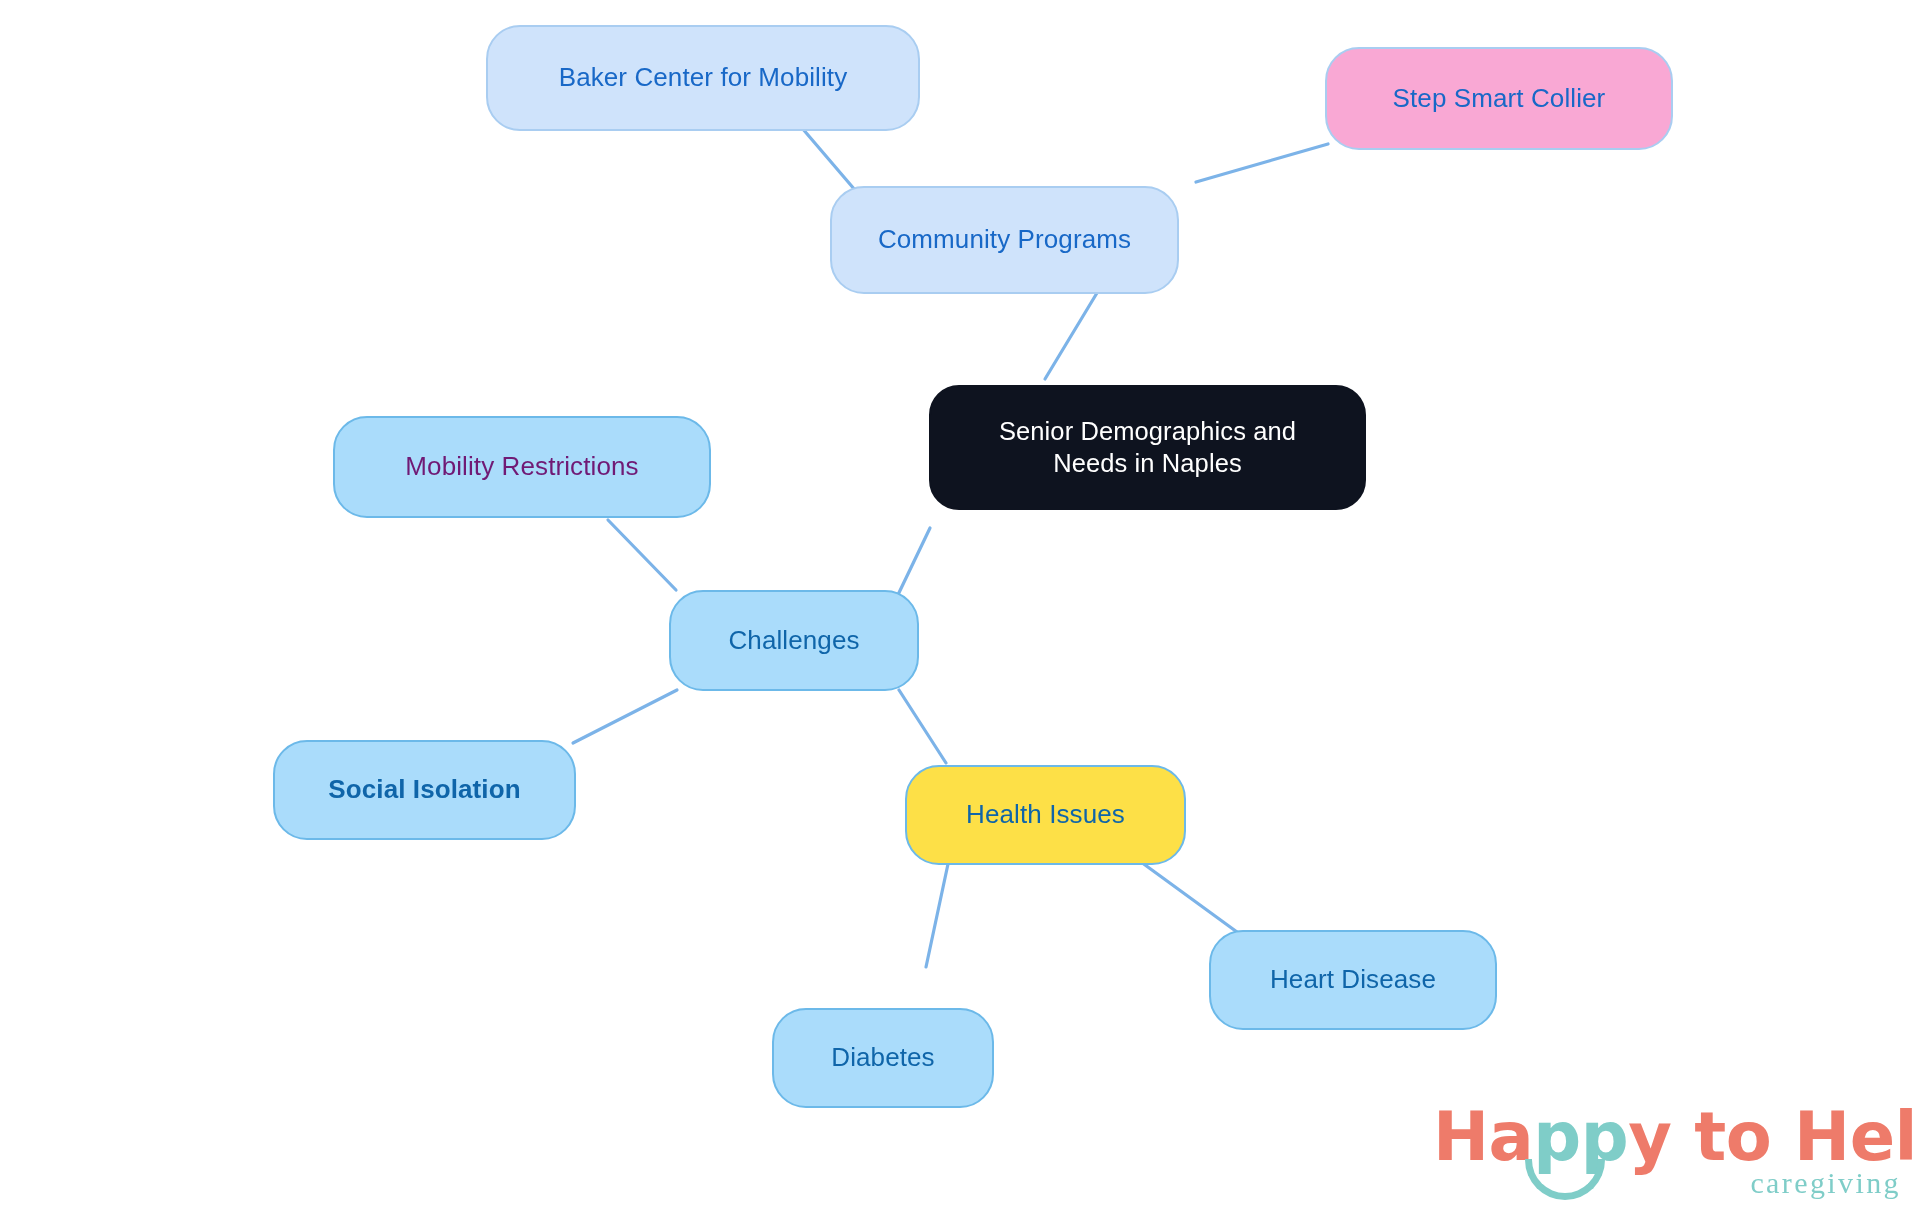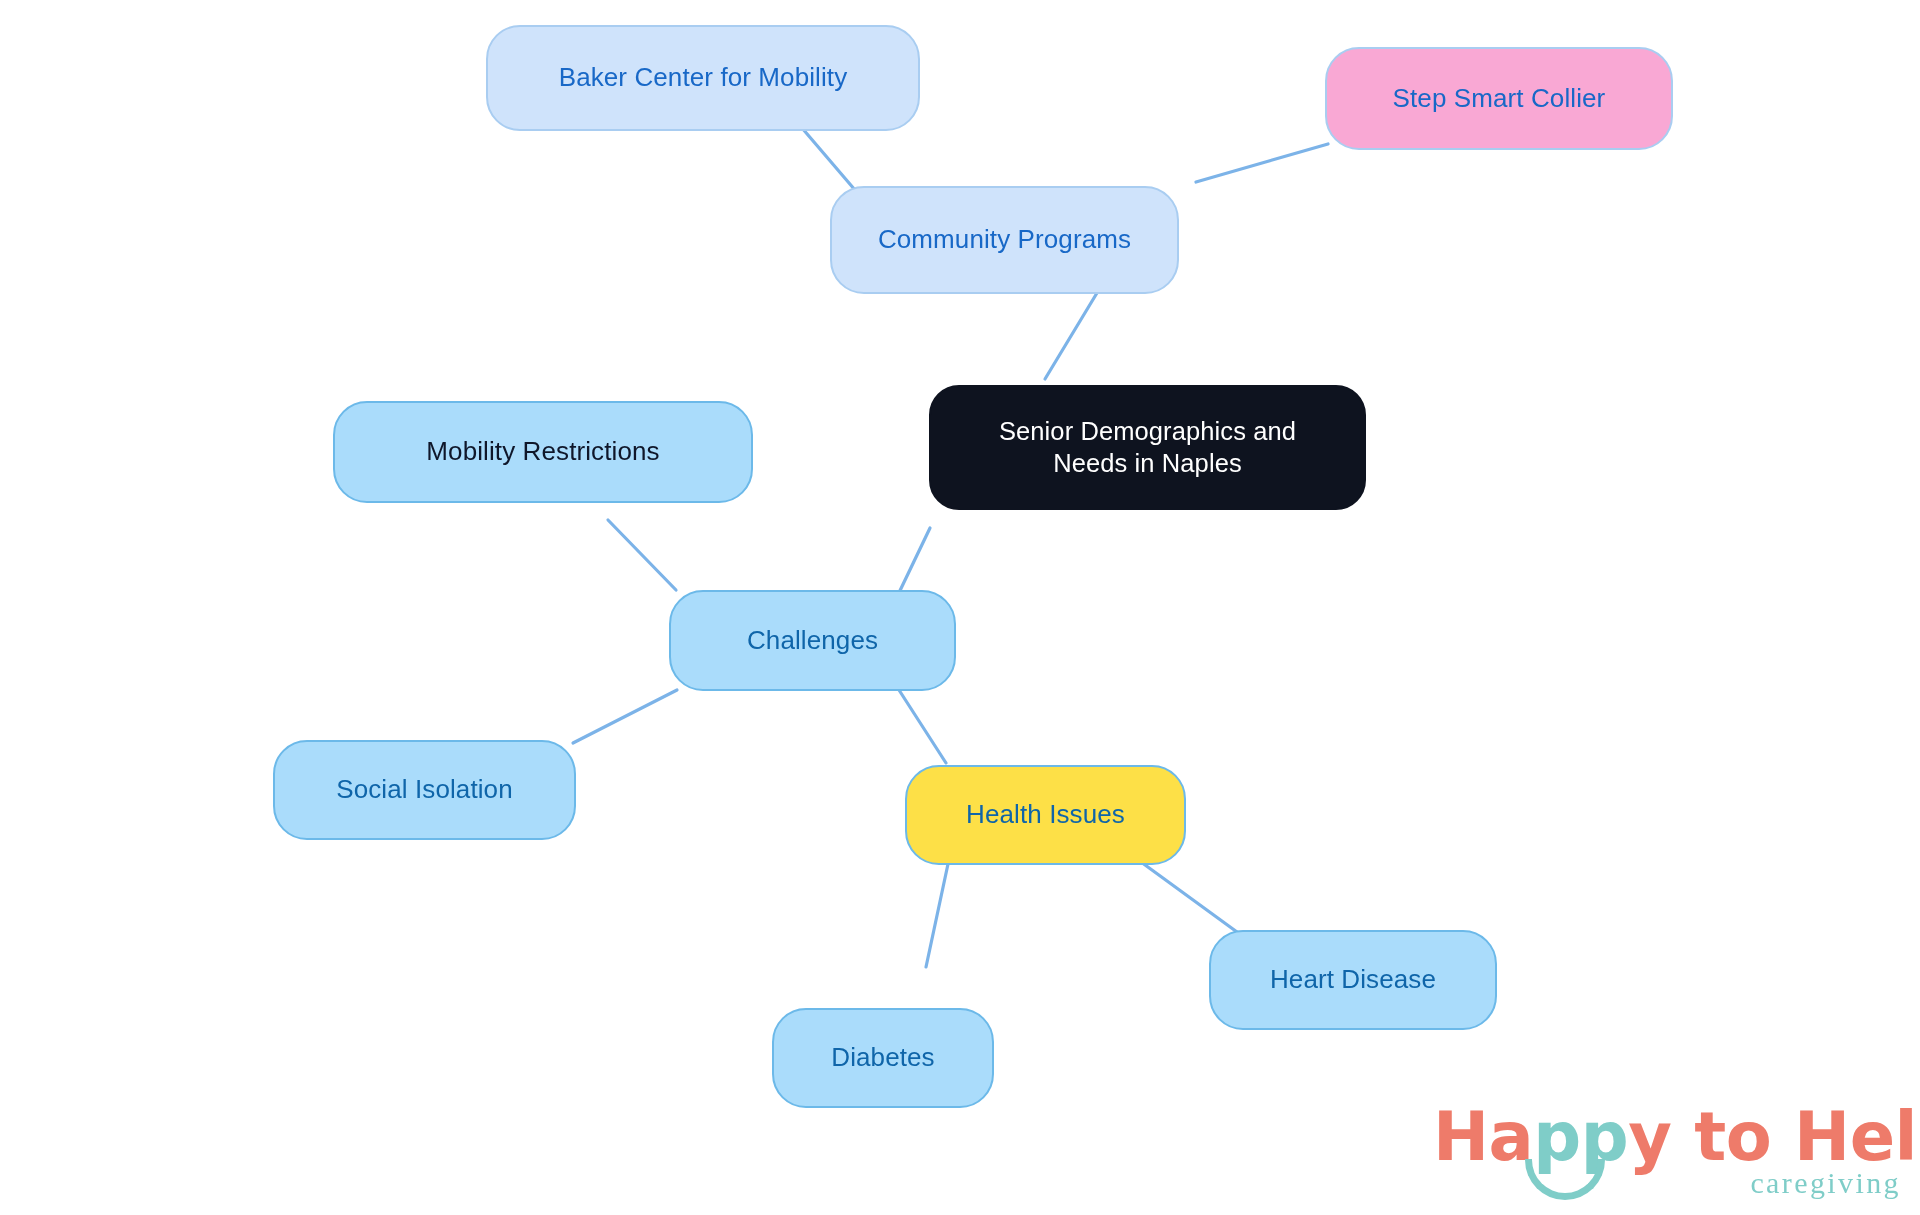--- a/index.html
+++ b/index.html
@@ -102,23 +102,23 @@
       <line x1="948" y1="864" x2="926" y2="967" stroke="#7cb3e8" stroke-width="3.2" stroke-linecap="round"></line>
       <line x1="1141" y1="862" x2="1237" y2="932" stroke="#7cb3e8" stroke-width="3.2" stroke-linecap="round"></line>
     </svg>
 
   <div id="node-layer">
       <div class="node n-root" style="left: 929px; top: 385px; width: 437px; height: 125px; background: rgb(14, 19, 31); border-color: rgb(14, 19, 31); color: rgb(255, 255, 255);">Senior Demographics and
 Needs in Naples</div>
       <div class="node n-a" style="left: 830px; top: 186px; width: 349px; height: 108px; background: rgb(207, 227, 251); border-color: rgb(169, 205, 241); color: rgb(24, 104, 199);">Community Programs</div>
       <div class="node n-a" style="left: 486px; top: 25px; width: 434px; height: 106px; background: rgb(207, 227, 251); border-color: rgb(169, 205, 241); color: rgb(24, 104, 199);">Baker Center for Mobility</div>
       <div class="node n-a" style="left: 1325px; top: 47px; width: 348px; height: 103px; background: #f9a8d4; border-color: rgb(169, 205, 241); color: rgb(24, 104, 199);">Step Smart Collier</div>
-      <div class="node n-b" style="left: 669px; top: 590px; width: 287px; height: 101px; background: rgb(170, 220, 251); border-color: rgb(108, 185, 233); color: rgb(15, 101, 169);">Challenges</div>
-      <div class="node n-b" style="left: 333px; top: 401px; width: 420px; height: 102px; background: rgb(170, 220, 251); border-color: rgb(108, 185, 233); color: #0f172a;">Mobility Restrictions</div>
-      <div class="node n-b" style="left: 273px; top: 740px; width: 303px; height: 100px; background: rgb(170, 220, 251); border-color: rgb(108, 185, 233); color: rgb(15, 101, 169);">Social Isolation</div>
+      <div class="node n-b" style="left: 669px; top: 590px; width: 250px; height: 101px; background: rgb(170, 220, 251); border-color: rgb(108, 185, 233); color: rgb(15, 101, 169);">Challenges</div>
+      <div class="node n-b" style="left: 333px; top: 416px; width: 378px; height: 102px; background: rgb(170, 220, 251); border-color: rgb(108, 185, 233); color: #701a75;">Mobility Restrictions</div>
+      <div class="node n-b" style="left: 273px; top: 740px; width: 303px; height: 100px; background: rgb(170, 220, 251); border-color: rgb(108, 185, 233); color: rgb(15, 101, 169); font-weight: bold;">Social Isolation</div>
       <div class="node n-b" style="left: 905px; top: 765px; width: 281px; height: 100px; background: #fde047; border-color: rgb(108, 185, 233); color: rgb(15, 101, 169);">Health Issues</div>
       <div class="node n-b" style="left: 772px; top: 1008px; width: 222px; height: 100px; background: rgb(170, 220, 251); border-color: rgb(108, 185, 233); color: rgb(15, 101, 169);">Diabetes</div>
       <div class="node n-b" style="left: 1209px; top: 930px; width: 288px; height: 100px; background: rgb(170, 220, 251); border-color: rgb(108, 185, 233); color: rgb(15, 101, 169);">Heart Disease</div>
     </div>
 
   <div id="logo">
     <div class="logo-word"><span class="lg-coral">Ha</span><span class="lg-teal">pp</span><span class="lg-coral">y to Help</span></div>
     <div class="logo-smile"></div>
     <div class="logo-sub">caregiving</div>
   </div>

